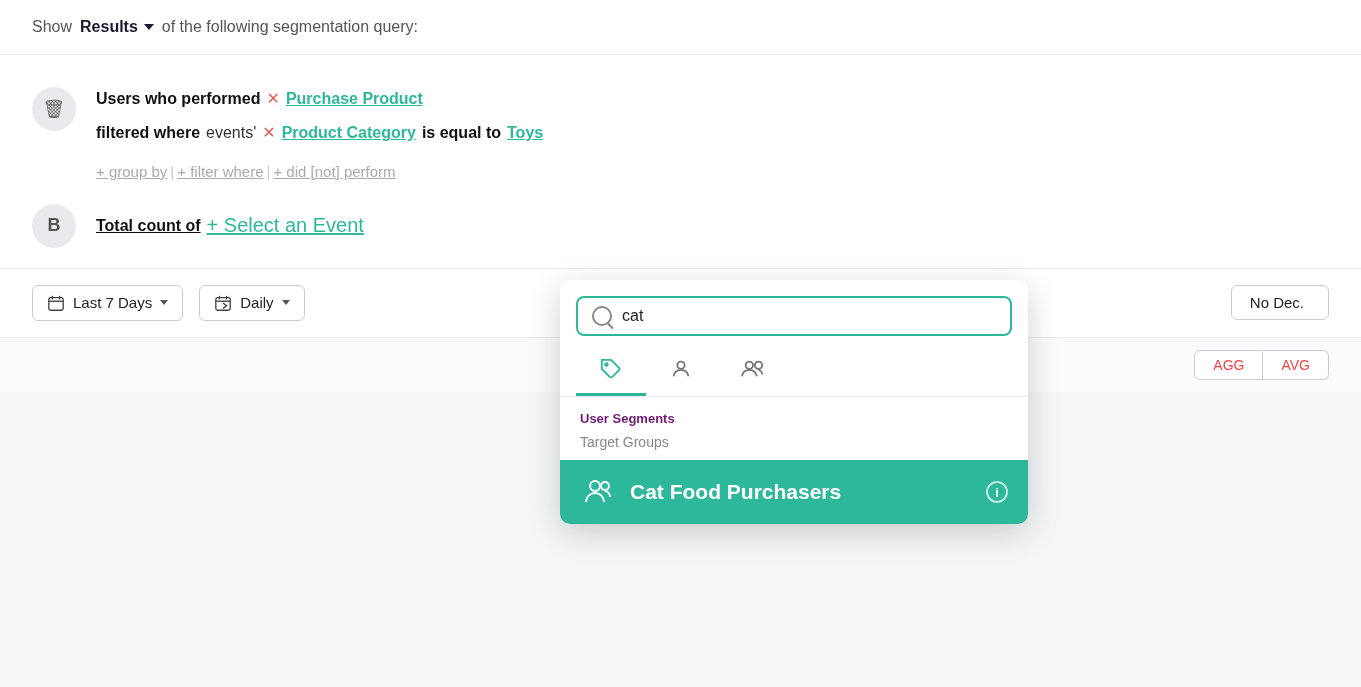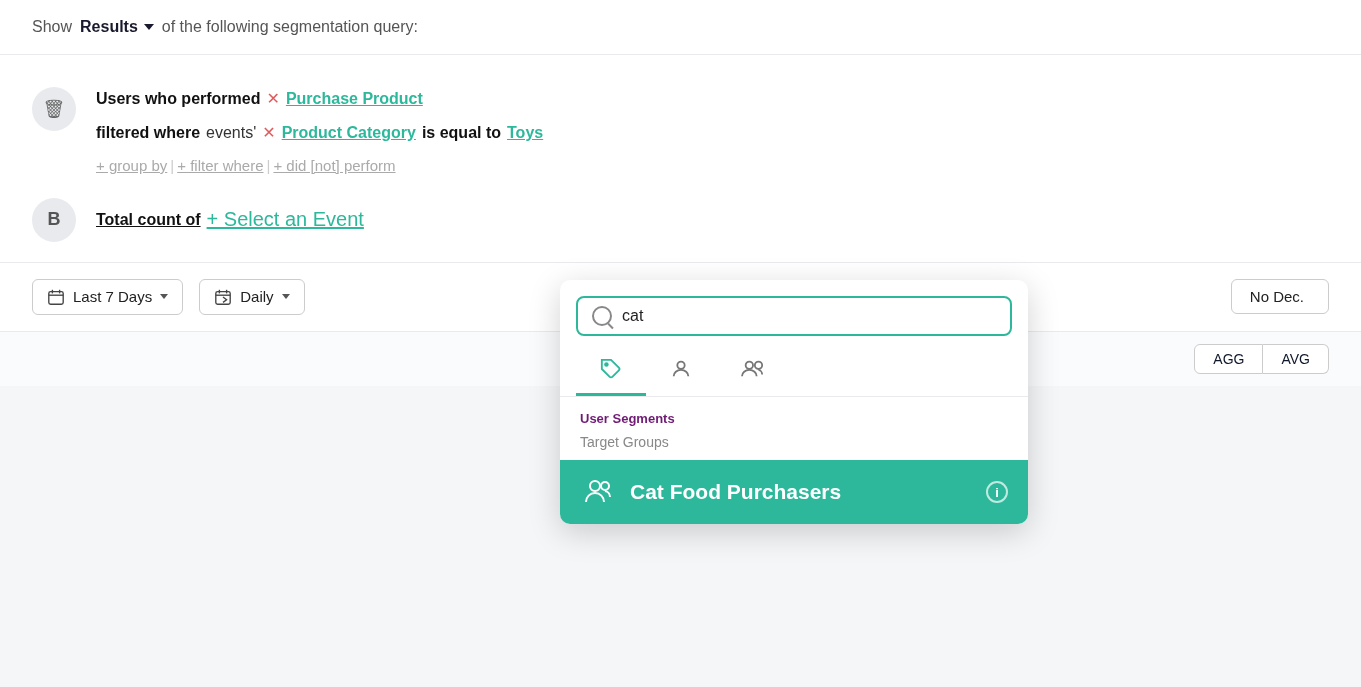--- a/index.html
+++ b/index.html
@@ -118,20 +118,21 @@
     .text-dark-bold {
       font-weight: 700;
       color: #111;
     }
     .plus-link {
       color: #aaa;
       font-size: 15px;
       display: flex;
       align-items: center;
       gap: 3px;
+      margin-top: 6px;
     }
     .plus-link span {
       color: #aaa;
     }
     .plus-link a {
       color: #aaa;
       text-decoration: underline;
       cursor: pointer;
     }
     
@@ -203,21 +204,21 @@
       padding: 12px 32px;
       border-top: 1px solid #e8eaed;
       background: #fafbfc;
       gap: 0;
     }
     .agg-btn {
       padding: 6px 18px;
       border: 1.5px solid #ccc;
       background: #fff;
       font-size: 14px;
-      color: #0f172a;
+      color: #ef4444;
       cursor: pointer;
     }
     .agg-btn:first-child { border-radius: 6px 0 0 6px; }
     .agg-btn:last-child { border-radius: 0 6px 6px 0; }
     .agg-btn + .agg-btn { border-left: none; }
 
     
     .dropdown-overlay {
       position: absolute;
       top: 280px;

